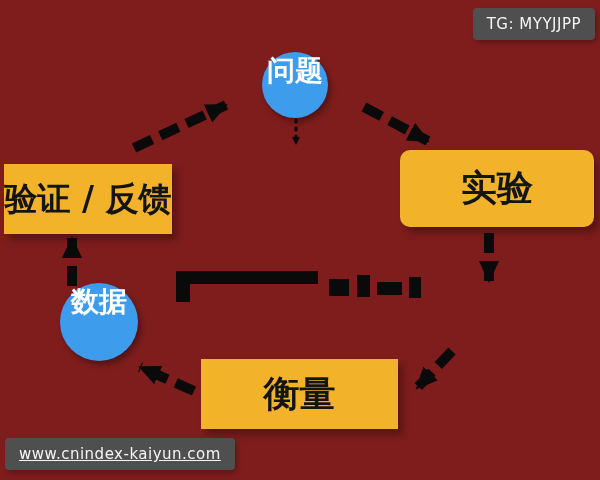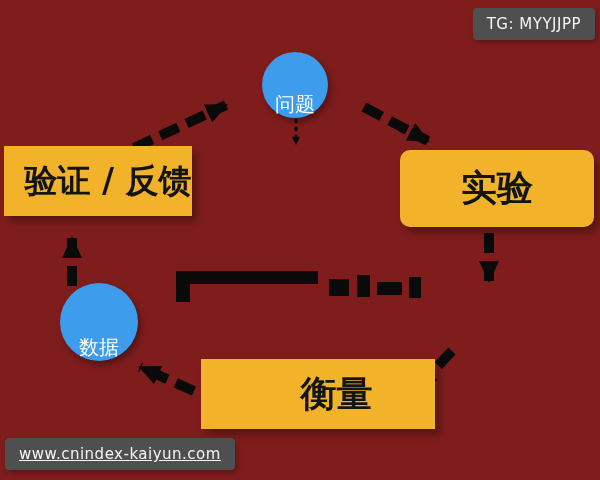--- a/index.html
+++ b/index.html
@@ -20,27 +20,27 @@
     white-space:nowrap;box-shadow:2px 3px 5px rgba(0,0,0,.25);
   }
   .badge-tg{top:8px;right:5px;}
   .badge-site{left:5px;top:438px;text-decoration:underline;}
   .stage{
     position:absolute;background:var(--stage-bg);
     display:flex;align-items:center;justify-content:center;
     font-weight:bold;color:#141414;font-size:33px;
     box-shadow:5px 6px 7px rgba(0,0,0,.30);
   }
-  .stage-validate{left:4px;top:146px;width:168px;height:70px;padding-left:20px;}
+  .stage-validate{left:4px;top:164px;width:168px;height:70px;}
   .stage-experiment{left:400px;top:150px;width:194px;height:77px;font-size:36px;border-radius:10px;}
-  .stage-measure{left:201px;top:359px;width:197px;height:70px;font-size:36px;padding-left:37px;}
+  .stage-measure{left:201px;top:359px;width:197px;height:70px;font-size:36px;}
   .node{
     position:absolute;border-radius:50%;
-    display:flex;align-items:flex-end;justify-content:center;
-    color:#ffffff;font-size:20px;font-weight:400;
+    display:flex;align-items:flex-start;justify-content:center;
+    color:#ffffff;font-size:28px;font-weight:700;
     box-shadow:3px 4px 6px rgba(0,0,0,.35);
   }
   .node-blue{background:var(--node-blue);}
   .node-green{background:var(--node-green);}
   .node-problem{left:262px;top:52px;width:66px;height:66px;}
   .node-idea{left:263px;top:142px;width:64px;height:64px;}
   .node-data{left:60px;top:283px;width:78px;height:78px;}
   .node-product{left:441px;top:287px;width:72px;height:72px;}
   svg.arrows{position:absolute;left:0;top:0;pointer-events:none;}
   .arrow{stroke:var(--arrow);stroke-width:10;fill:none;stroke-dasharray:20 9;}

